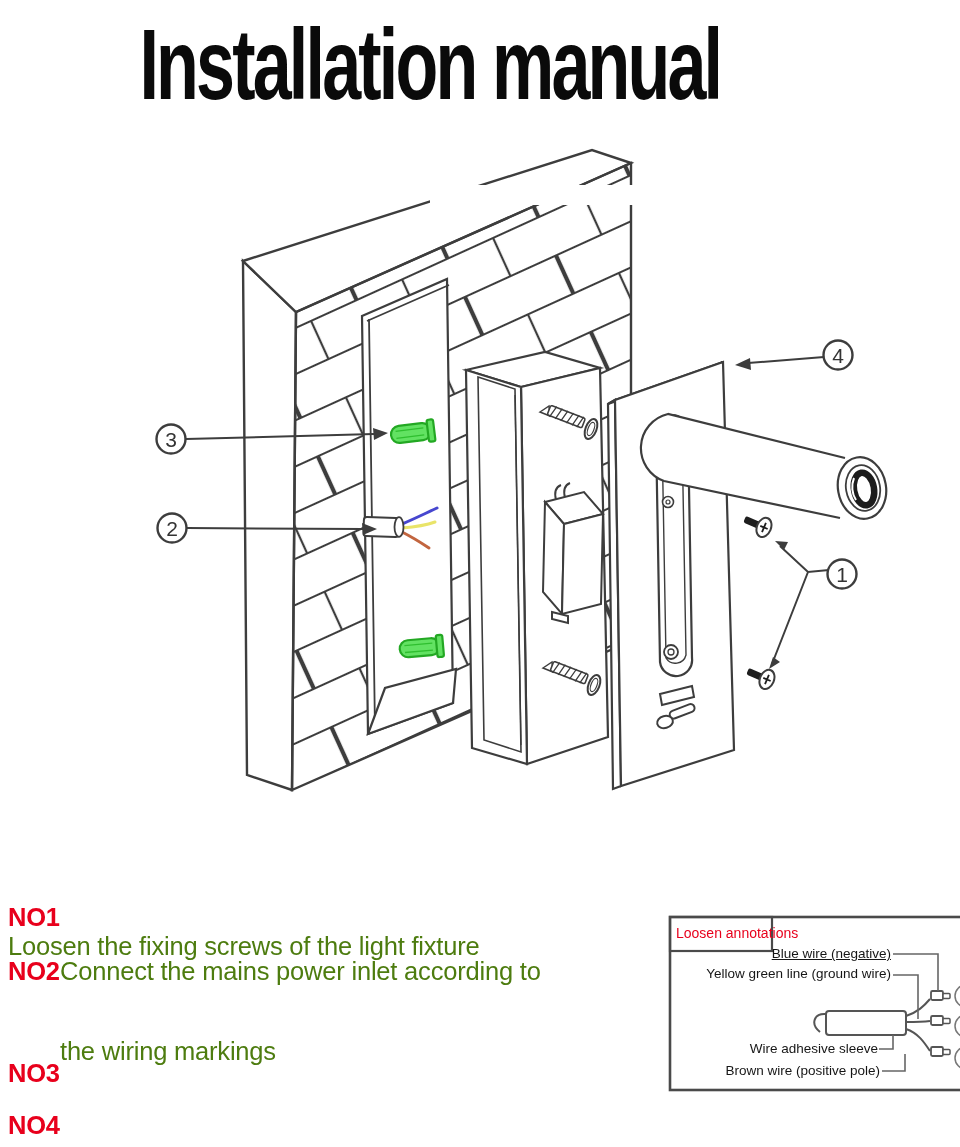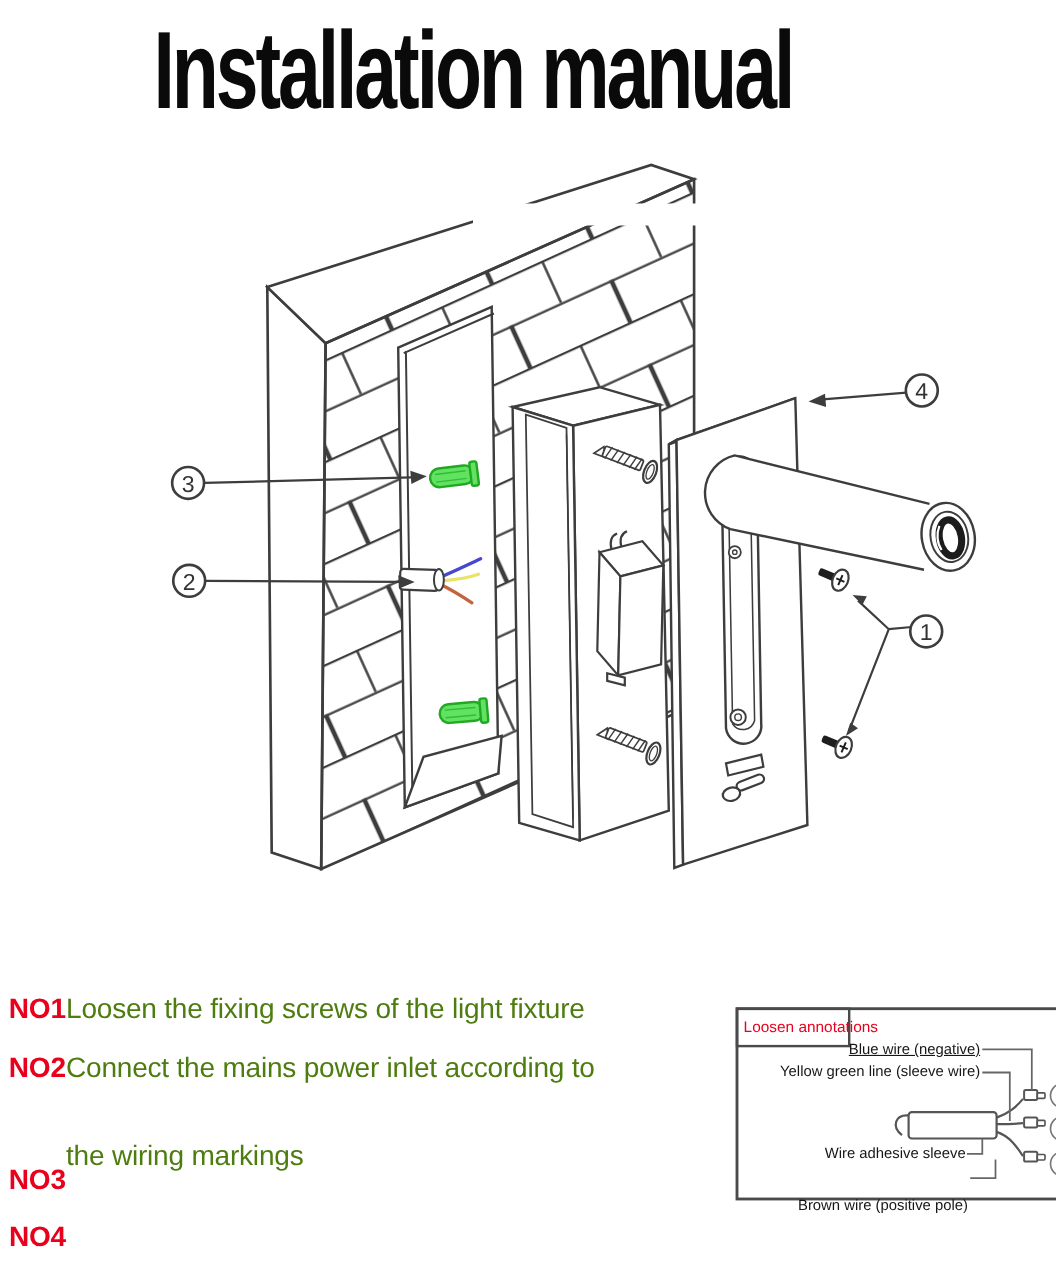--- a/index.html
+++ b/index.html
@@ -187,39 +187,39 @@
       <g stroke="#666" stroke-width="1.6">
         <path d="M893,954 H938 V991"></path>
         <path d="M893,975 H918 V1019"></path>
         <path d="M879,1049 H893 V1035"></path>
         <path d="M882,1071 H905 V1054"></path>
       </g>
     </g>
   </svg>
 
   <div class="steps">
-    <div class="step" style="top:903px;">
+    <div class="step" style="top:903px;flex-direction:column;">
       <span class="step-no">NO1</span>
       <span class="step-text">Loosen the fixing screws of the light fixture</span>
     </div>
     <div class="step" style="top:957px;">
       <span class="step-no">NO2</span>
       <span class="step-text">Connect the mains power inlet according to</span>
     </div>
     <div class="step" style="top:1037px;align-items:flex-end;">
       <span class="step-no"></span>
       <span class="step-text">the wiring markings</span>
     </div>
     <div class="step" style="top:1059px;">
       <span class="step-no">NO3</span>
     </div>
-    <div class="step" style="top:1111px;text-align:right;">
+    <div class="step" style="top:1111px;">
       <span class="step-no">NO4</span>
     </div>
   </div>
 
   <div class="panel-title" style="left:676px;top:925px;">Loosen annotations</div>
   <div class="panel-label right" style="right:69px;top:946px;text-decoration:underline;">Blue wire (negative)</div>
-  <div class="panel-label right" style="right:69px;top:966px;">Yellow green line (sleeve wire)</div>
+  <div class="panel-label right" style="right:69px;top:966px;">Yellow green line (ground wire)</div>
   <div class="panel-label right" style="right:82px;top:1041px;">Wire adhesive sleeve</div>
-  <div class="panel-label right" style="right:80px;top:1063px;margin-top:25px;">Brown wire (positive pole)</div>
+  <div class="panel-label right" style="right:80px;top:1063px;">Brown wire (positive pole)</div>
 
 </div>
 
 </body></html>

